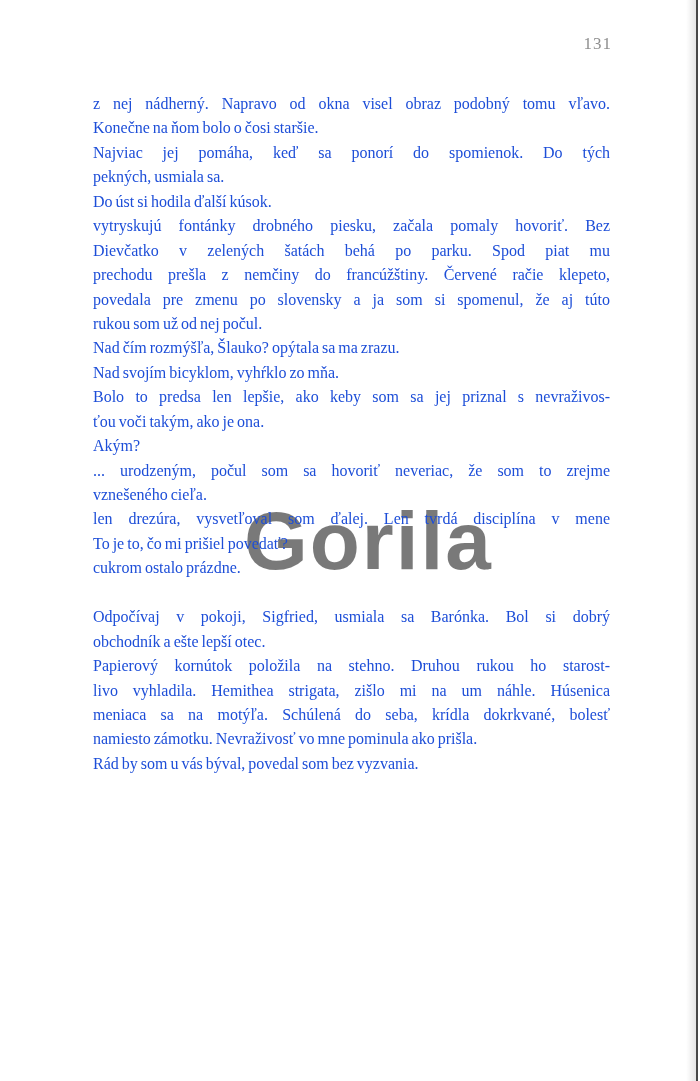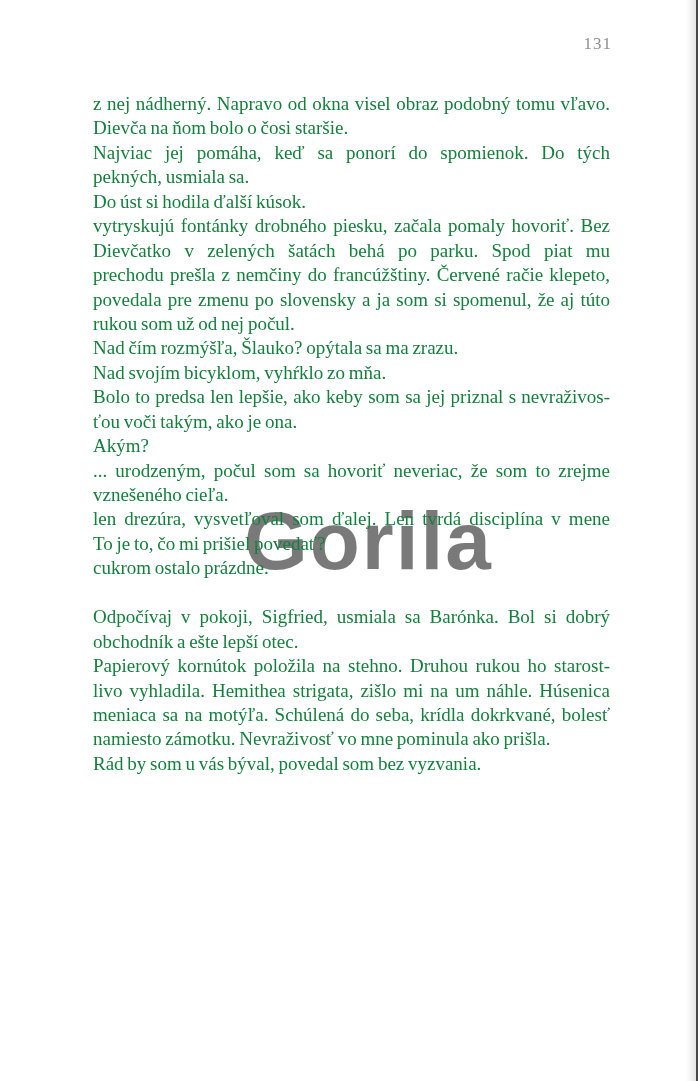--- a/index.html
+++ b/index.html
@@ -42,22 +42,22 @@
     z-index: 1;
     user-select: none;
     text-align: right;
   }
   .textblock {
     position: absolute;
     left: 93px;
     top: 92px;
     width: 517px;
     z-index: 2;
-    color: #15803d;
-    font-size: 19px;
+    color: #1d4ed8;
+    font-size: 16px;
     line-height: 24.45px;
     word-spacing: -1px;
   }
   .line {
     height: 24.45px;
     overflow: hidden;
     white-space: nowrap;
   }
   .line.j {
     text-align: justify;
@@ -86,21 +86,21 @@
   }
 </style>
 </head>
 <body>
 
 <div class="page">
   <div class="pagenum">131</div>
   <div class="watermark">Gorila</div>
   <div class="textblock">
       <div class="line j">z nej nádherný. Napravo od okna visel obraz podobný tomu vľavo.</div>
-      <div class="line">Dievča na ňom bolo o čosi staršie.</div>
+      <div class="line">Konečne na ňom bolo o čosi staršie.</div>
       <div class="line j">Najviac jej pomáha, keď sa ponorí do spomienok. Do tých</div>
       <div class="line">pekných, usmiala sa.</div>
       <div class="line">Do úst si hodila ďalší kúsok.</div>
       <div class="line j">vytryskujú fontánky drobného piesku, začala pomaly hovoriť. Bez</div>
       <div class="line j">Dievčatko v zelených šatách behá po parku. Spod piat mu</div>
       <div class="line j">prechodu prešla z nemčiny do francúžštiny. Červené račie klepeto,</div>
       <div class="line j">povedala pre zmenu po slovensky a ja som si spomenul, že aj túto</div>
       <div class="line">rukou som už od nej počul.</div>
       <div class="line">Nad čím rozmýšľa, Šlauko? opýtala sa ma zrazu.</div>
       <div class="line">Nad svojím bicyklom, vyhŕklo zo mňa.</div>

